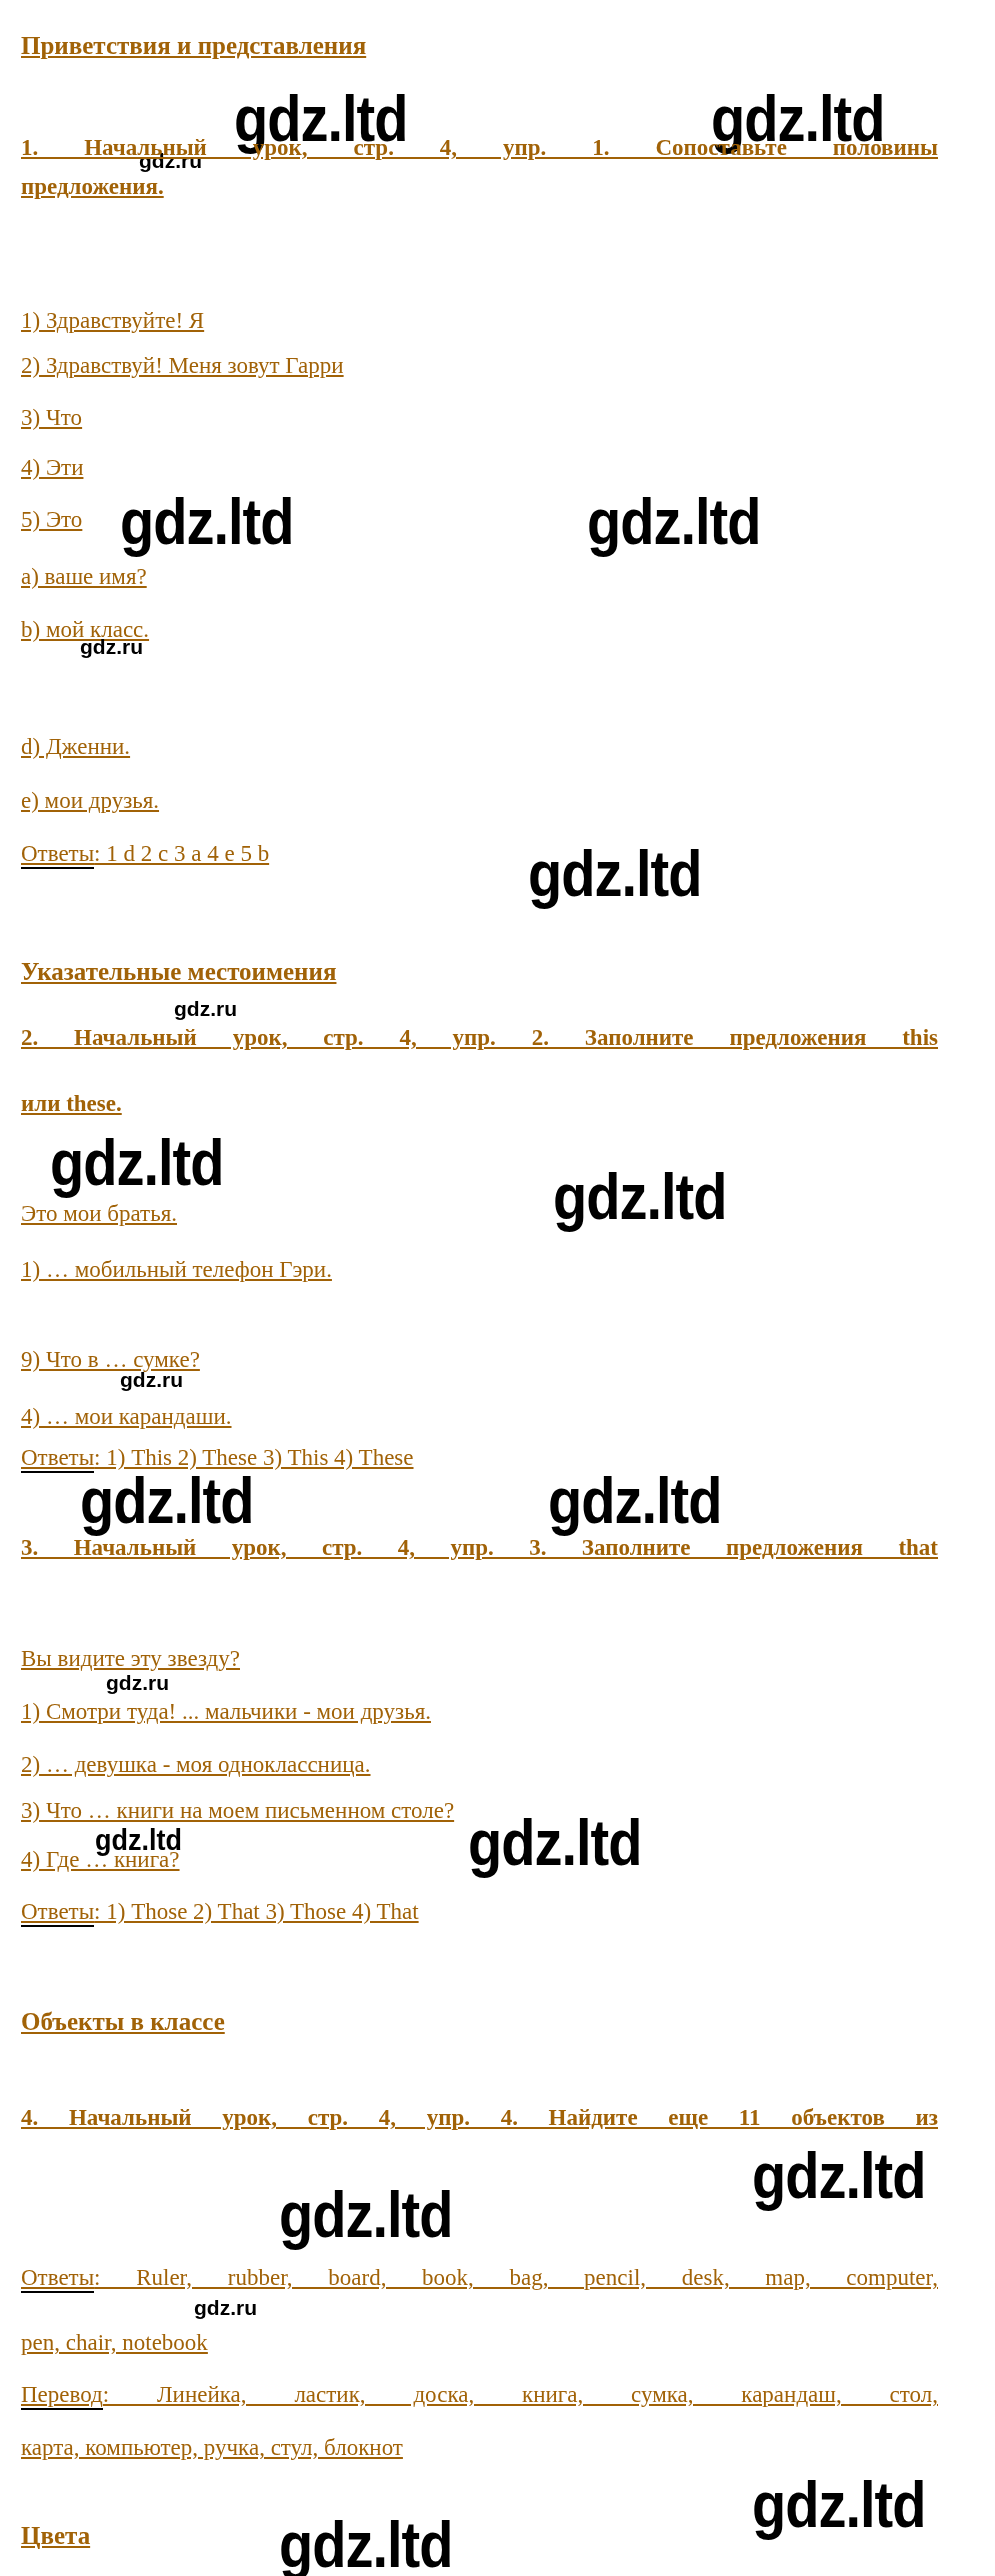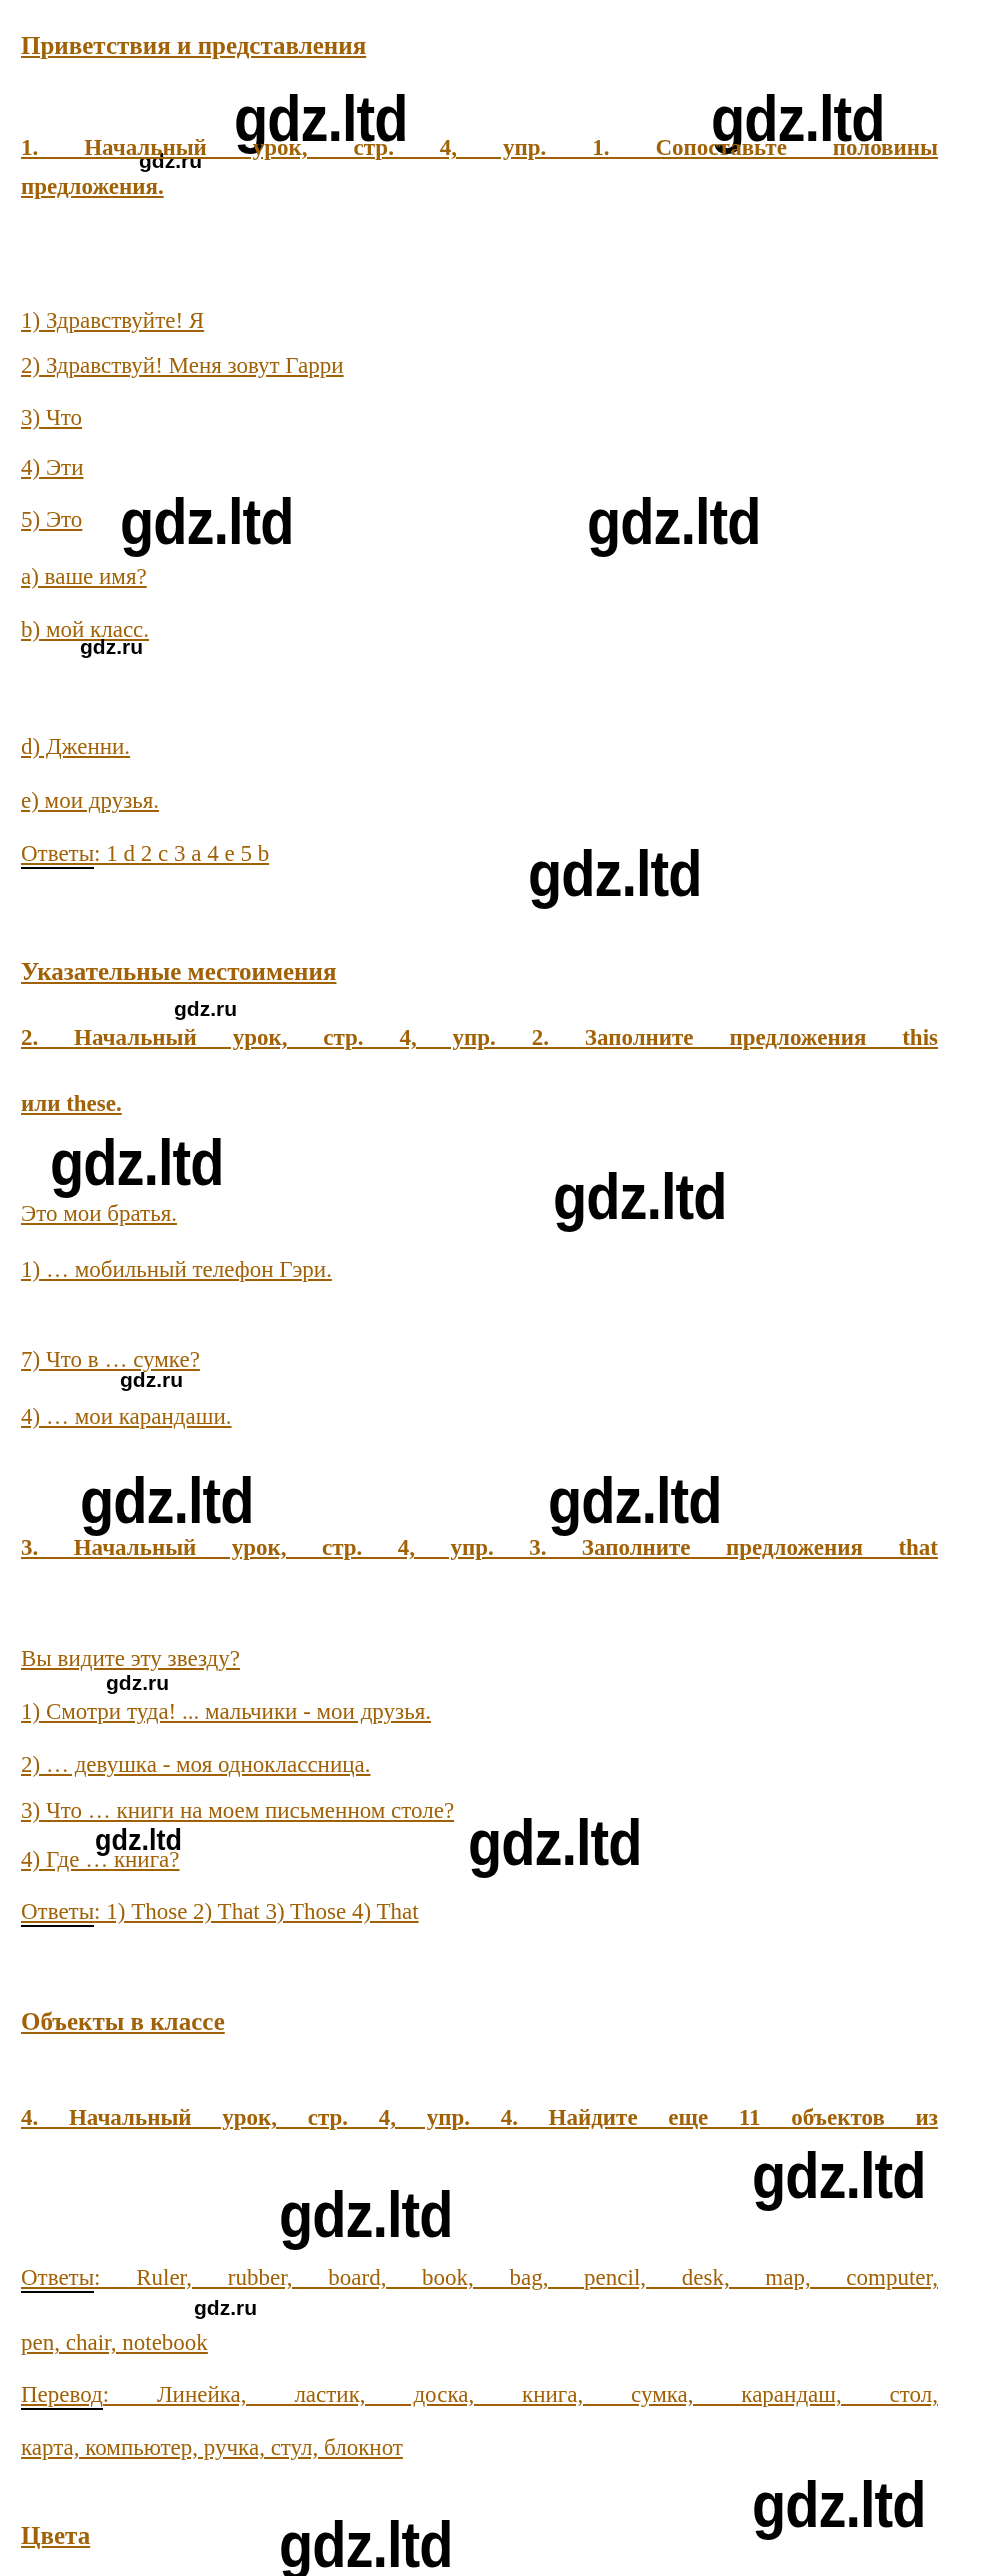--- a/index.html
+++ b/index.html
@@ -77,26 +77,27 @@
   <div class="wm wm-ru" style="left:174px;top:998px">gdz.ru</div>
 
   <div class="line b j" style="top:1025px">2. Начальный урок, стр. 4, упр. 2.  Заполните предложения this</div>
   <div class="line b" style="top:1091px">или these.</div>
 
   <div class="wm wm-big" style="left:50px;top:1131px">gdz.ltd</div>
   <div class="wm wm-big" style="left:553px;top:1165px">gdz.ltd</div>
 
   <div class="line" style="top:1201px">Это мои братья.</div>
   <div class="line" style="top:1257px">1) … мобильный телефон Гэри.</div>
-  <div class="line" style="top:1347px">7) Что в … сумке?</div>
+  <div class="line" style="top:1347px">9) Что в … сумке?</div>
 
   <div class="wm wm-ru" style="left:120px;top:1369px">gdz.ru</div>
 
   <div class="line" style="top:1404px">4) … мои карандаши.</div>
 
+  <div class="line" style="top:1445px"><span class="ul">Ответы</span><span>: 1) This 2) These 3) This 4) These</span></div>
 
   <div class="wm wm-big" style="left:80px;top:1469px">gdz.ltd</div>
   <div class="wm wm-big" style="left:548px;top:1469px">gdz.ltd</div>
 
   <div class="line b j" style="top:1535px">3. Начальный урок, стр. 4, упр. 3. Заполните предложения that</div>
 
   <div class="line" style="top:1646px">Вы видите эту звезду?</div>
 
   <div class="wm wm-ru" style="left:106px;top:1672px">gdz.ru</div>
 

